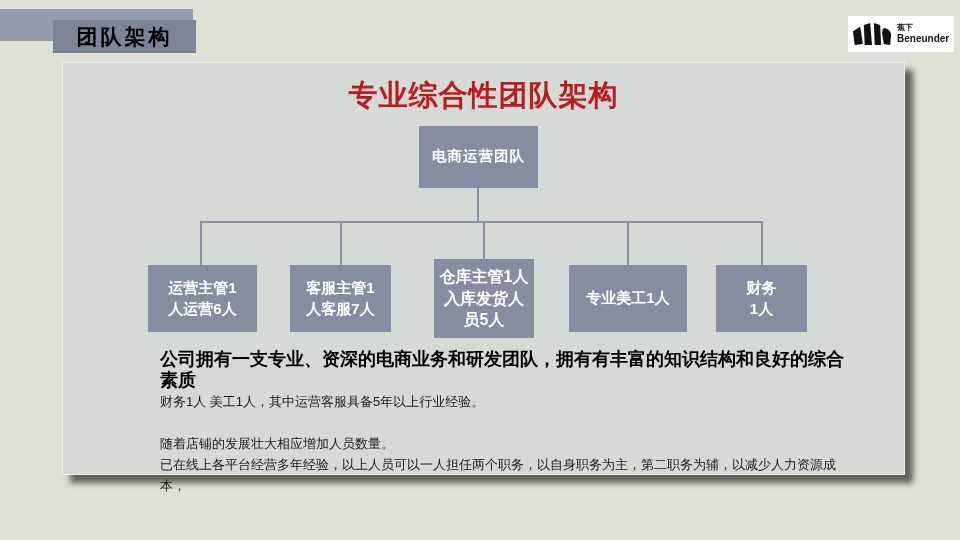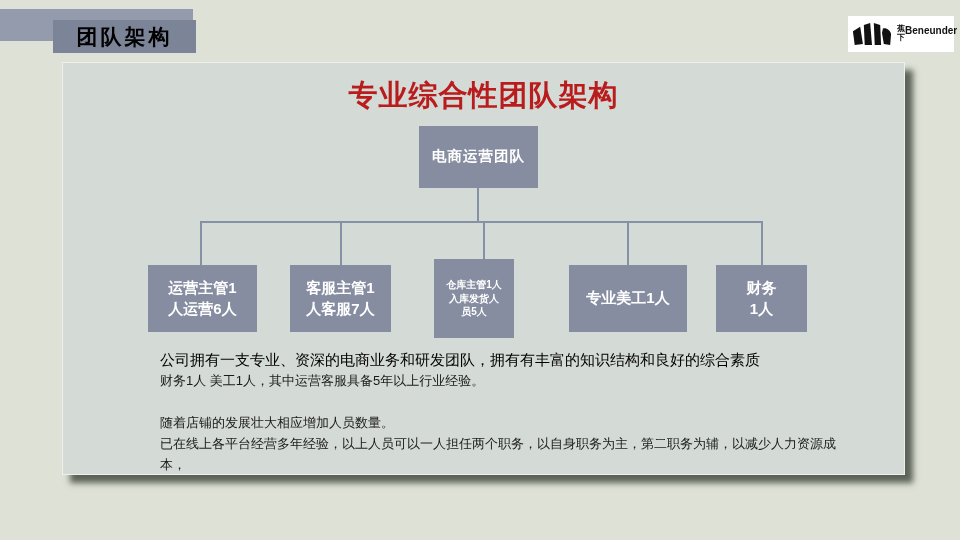--- a/index.html
+++ b/index.html
@@ -9,53 +9,53 @@
   
   .badge-bar{position:absolute;left:0;top:9px;width:193px;height:32px;background:#949bad;}
   .badge{position:absolute;left:53px;top:20px;width:143px;height:33px;background:#7c8498;
          color:#000000;font-size:21px;font-weight:bold;letter-spacing:3px;
          display:flex;align-items:center;justify-content:center;}
 
   
   .logo{position:absolute;left:848px;top:16px;width:106px;height:36px;background:#ffffff;
         display:flex;align-items:center;gap:5px;padding:0 4px;box-sizing:border-box;}
   .logo svg{display:block;flex:0 0 auto;}
-  .logo-text{display:flex;line-height:1.1;color:#111;}
+  .logo-text{display:flex;flex-direction:column;line-height:1.1;color:#111;}
   .logo-cn{font-size:8px;font-weight:bold;}
   .logo-en{font-size:10px;font-weight:bold;}
 
   
   .card{position:absolute;left:62px;top:62px;width:843px;height:413px;background:#d4dad6;
         border:1px solid #eef0ea;box-sizing:border-box;
         box-shadow:8px 8px 6px rgba(60,66,56,0.8);}
   .card-title{margin:0;position:absolute;left:0;top:13px;width:100%;text-align:center;
         font-size:29px;font-weight:bold;color:#b91c1c;letter-spacing:1px;}
 
   
   .box{position:absolute;background:#868da1;color:#ffffff;font-weight:bold;
        display:flex;flex-direction:column;align-items:center;justify-content:center;
        text-align:center;line-height:1.35;}
   .box-root{left:356px;top:63px;width:119px;height:62px;font-size:14.5px;letter-spacing:1px;}
   .box-c1{left:85px; top:202px;width:109px;height:67px;font-size:15px;}
   .box-c2{left:227px;top:202px;width:101px;height:67px;font-size:15px;}
-  .box-c3{left:371px;top:196px;width:80px;height:79px;font-size:10px;}
+  .box-c3{left:371px;top:196px;width:100px;height:79px;font-size:16px;}
   .box-c4{left:506px;top:202px;width:118px;height:67px;font-size:15px;}
   .box-c5{left:653px;top:202px;width:91px; height:67px;font-size:15px;}
 
   
   .conn{position:absolute;background:#8791a5;}
   .conn-root{left:414px;top:125px;width:2px;height:34px;}
   .conn-h{left:137px;top:158px;width:563px;height:2px;}
   .drop{top:160px;width:2px;height:42px;}
   .drop1{left:137px;} .drop2{left:277px;} .drop3{left:420px;} .drop4{left:564px;} .drop5{left:698px;}
 
   
   .text-block{position:absolute;left:97px;top:286px;width:690px;color:#1a1a1a;}
   .text-block p{margin:0;font-size:13px;line-height:21px;}
-  .text-block p.bold{font-weight:normal;font-size:15px;color:#000;}
+  .text-block p.bold{font-weight:bold;font-size:18px;color:#000;}
   .text-block p.gap{height:21px;}
 </style>
 </head>
 <body>
 
 <div class="slide">
 
   <div class="badge-bar"></div>
   <div class="badge">团队架构</div>
 

